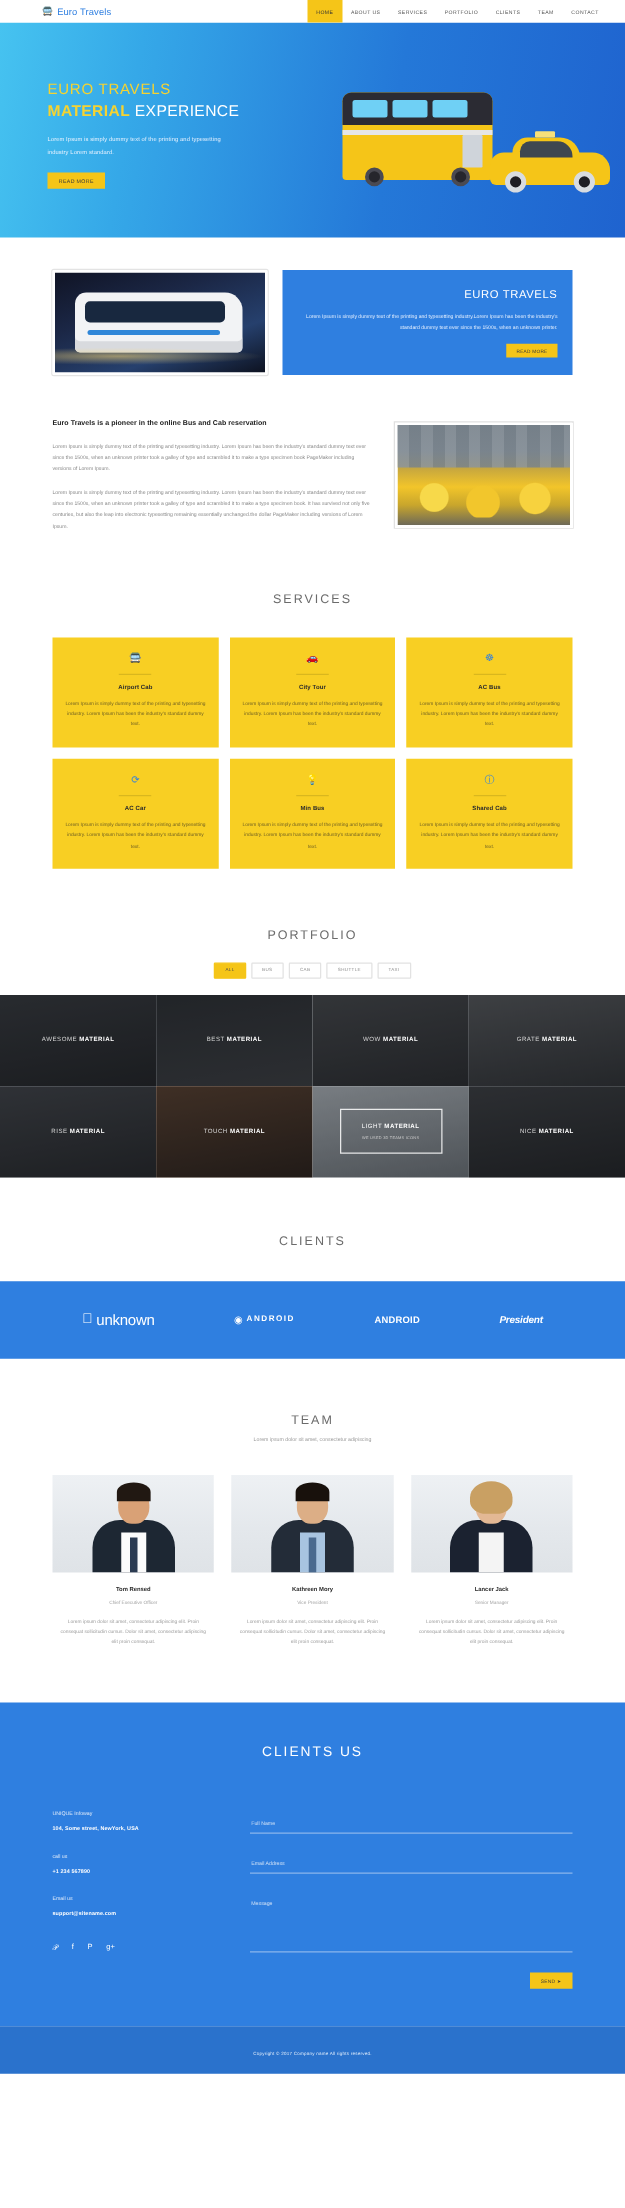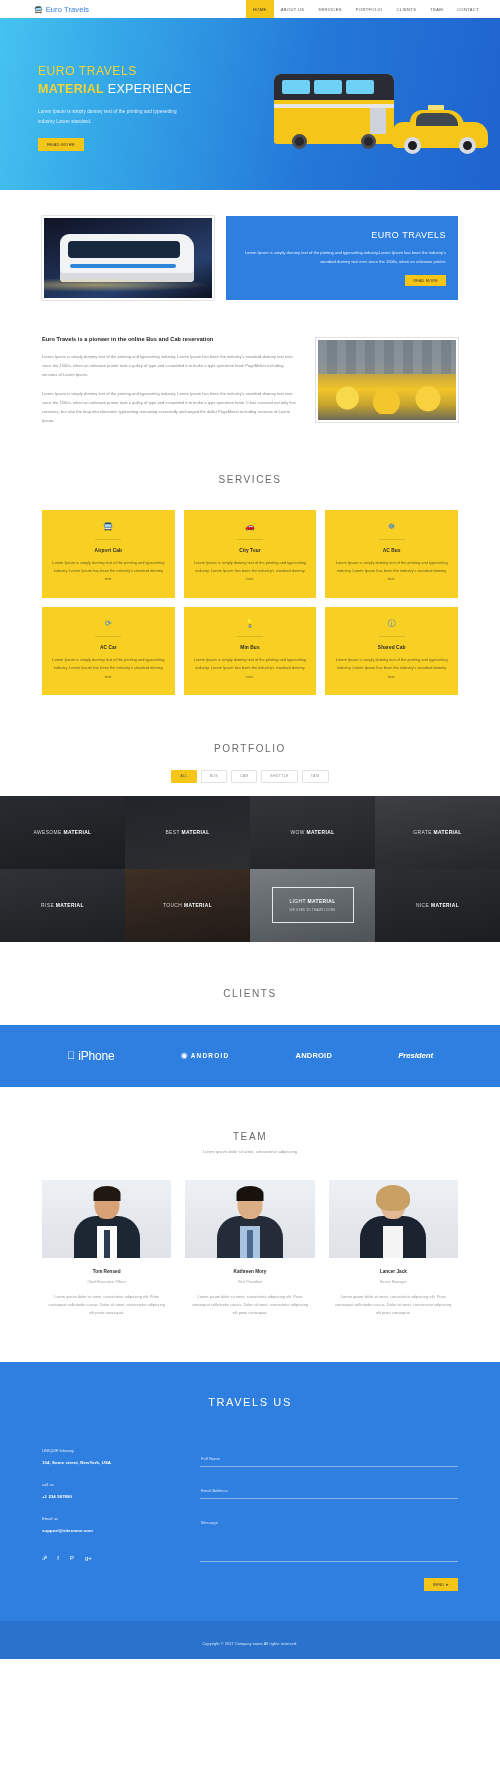--- a/index.html
+++ b/index.html
@@ -388,21 +388,21 @@
         <div class="pf-cap"><span>NICE </span><b>MATERIAL</b></div>
       </div>
     </div>
   </section>
 
   <section class="clients">
     <h2 class="sec-title">CLIENTS</h2>
     <div class="cl-band">
       <div class="cl-logo">
         <span class="glyph-apple"></span>
-        <span class="cl-iphone">iPhone</span>
+        <span class="cl-iphone">unknown</span>
       </div>
       <div class="cl-logo">
         <span class="glyph-droid">◉</span>
         <span class="cl-android">ANDROID</span>
       </div>
       <div class="cl-logo">
         <span class="cl-samsung">ANDROID</span>
       </div>
       <div class="cl-logo">
         <span class="cl-microsoft">President</span>
@@ -446,21 +446,21 @@
           <div class="tm-hair" style="background:#c9a063;width:34px;height:26px;border-radius:50% 50% 38% 38%;top:5px;"></div>
         </div>
         <div class="tm-name">Lancer Jack</div>
         <div class="tm-role">Senior Manager</div>
         <p class="tm-bio">Lorem ipsum dolor sit amet, consectetur adipiscing elit. Proin consequat sollicitudin cursus. Dolor sit amet, consectetur adipiscing elit proin consequat.</p>
       </div>
     </div>
   </section>
 
   <section class="contact">
-    <h2 class="ct-title">TRAVELS US</h2>
+    <h2 class="ct-title">CLIENTS US</h2>
     <div class="ct-body">
       <div class="ct-left">
         <div class="ct-light">UNIQUE Infoway</div>
         <div class="ct-strong ct-gap">104, Some street, NewYork, USA</div>
         <div class="ct-blk">
           <div class="ct-light">call us</div>
           <div class="ct-strong ct-gap">+1 234 567890</div>
         </div>
         <div class="ct-blk">
           <div class="ct-light">Email us</div>

